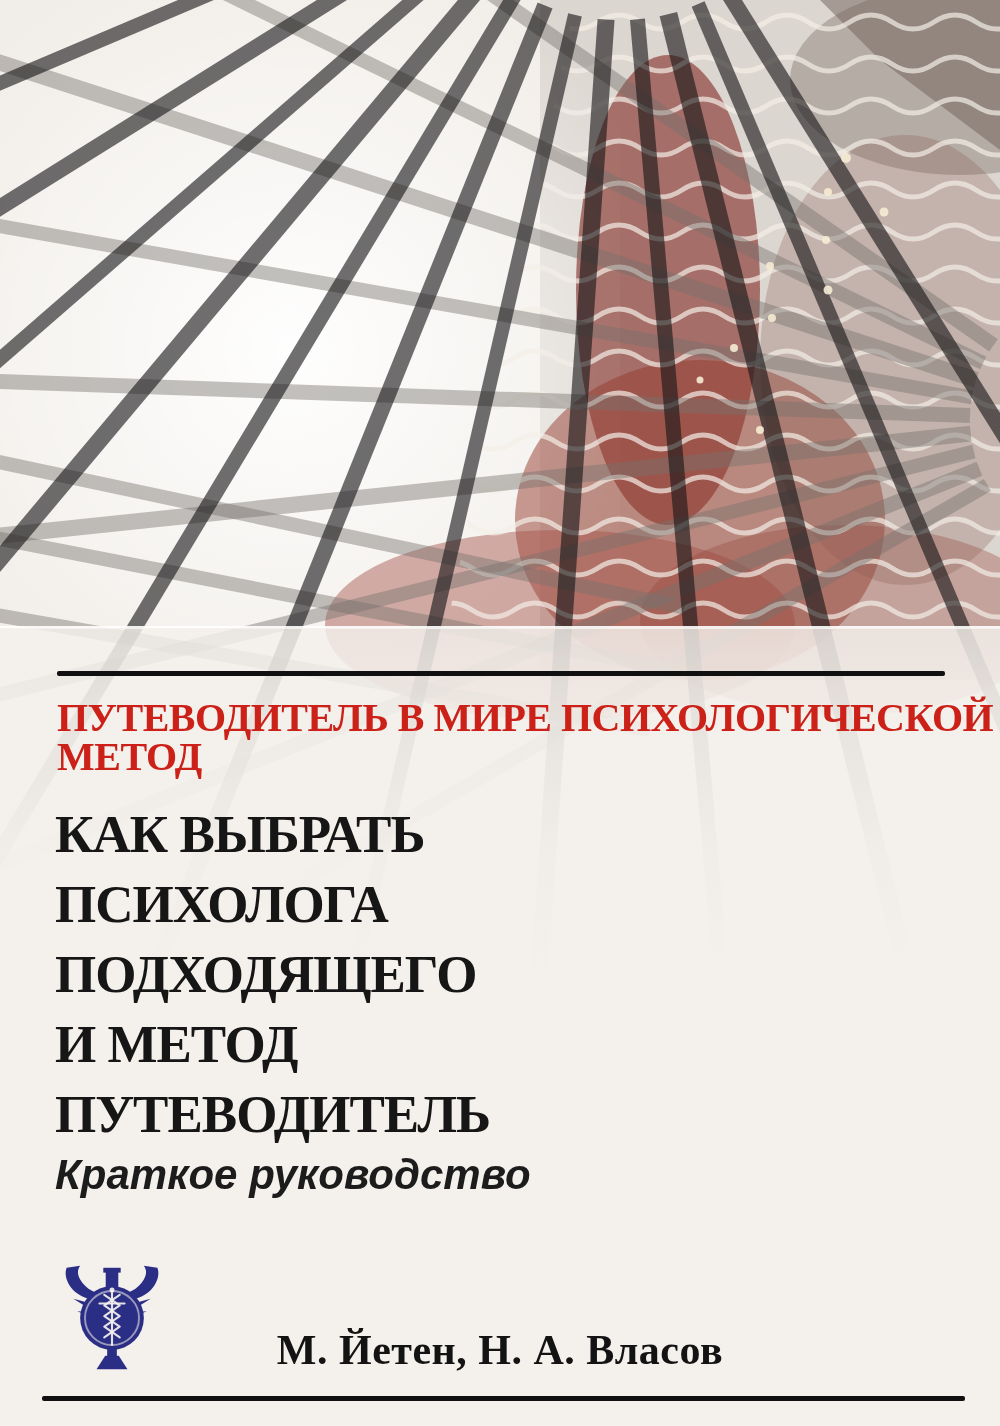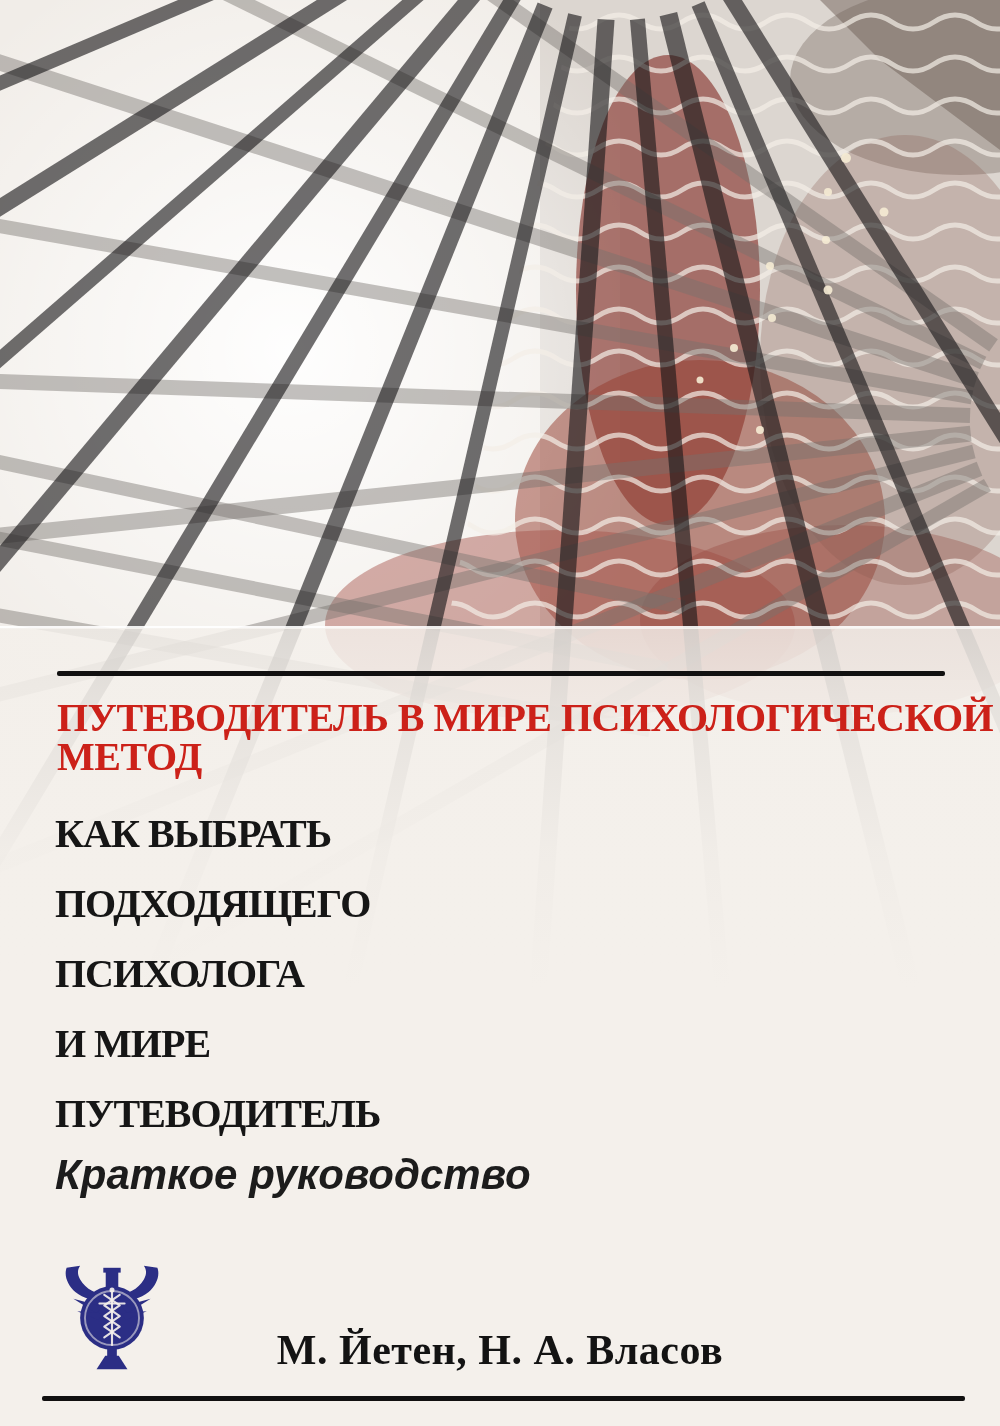--- a/index.html
+++ b/index.html
@@ -9,21 +9,21 @@
 
   .rule{position:absolute;background:#111010;height:5px;border-radius:2px;}
   .rule-top{left:57px;top:671px;width:888px;}
   .rule-bottom{left:42px;top:1396px;width:923px;}
 
   .kicker{position:absolute;left:57px;top:698px;width:910px;color:#cc2119;
           font-weight:bold;font-size:40px;line-height:39px;letter-spacing:-0.5px;}
   .kicker span{display:block;white-space:nowrap;}
 
   .title{position:absolute;left:55px;top:799px;width:720px;color:#161616;
-         font-weight:bold;font-size:40px;line-height:70px;letter-spacing:-1px;}
+         font-weight:bold;font-size:53px;line-height:70px;letter-spacing:-1px;}
   .title span{display:block;white-space:nowrap;}
 
   .subtitle{position:absolute;left:55px;top:1152px;width:700px;color:#1c1c1c;
             font-family:"Liberation Sans","DejaVu Sans",sans-serif;
             font-style:italic;font-weight:600;font-size:42px;line-height:46px;}
 
   .authors{position:absolute;left:0;top:1326px;width:1000px;text-align:center;
            color:#131313;font-weight:bold;font-size:42px;letter-spacing:0.5px;}
 
   .logo{position:absolute;left:53px;top:1262px;width:118px;height:112px;}
@@ -132,23 +132,23 @@
   <div class="rule rule-top"></div>
   <div class="rule rule-bottom"></div>
 
   <div class="kicker">
     <span>ПУТЕВОДИТЕЛЬ В МИРЕ ПСИХОЛОГИЧЕСКОЙ</span>
     <span>МЕТОД</span>
   </div>
 
   <div class="title">
     <span>КАК ВЫБРАТЬ</span>
+    <span>ПСИХОЛОГА</span>
     <span>ПОДХОДЯЩЕГО</span>
-    <span>ПСИХОЛОГА</span>
-    <span>И МИРЕ</span>
+    <span>И МЕТОД</span>
     <span>ПУТЕВОДИТЕЛЬ</span>
   </div>
 
   <div class="subtitle">Краткое руководство</div>
 
   <svg class="logo" viewBox="0 0 120 116" aria-hidden="true">
     <g fill="#2b2e85">
 
       <rect x="51" y="6" width="18" height="5"></rect>
       <rect x="53.5" y="7" width="13" height="24"></rect>

